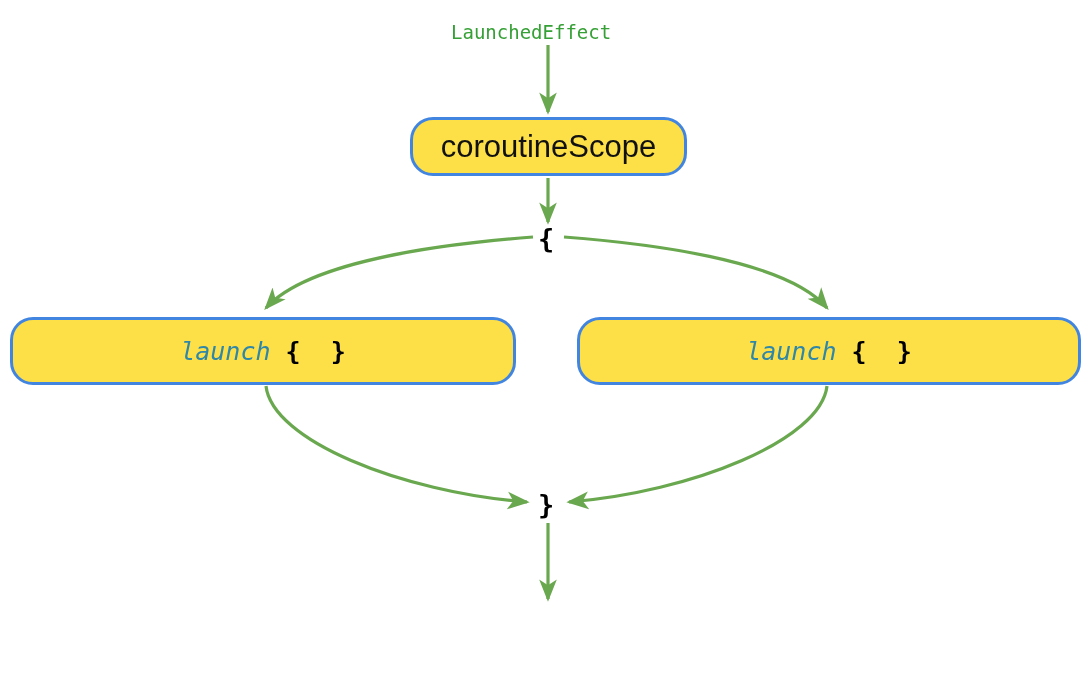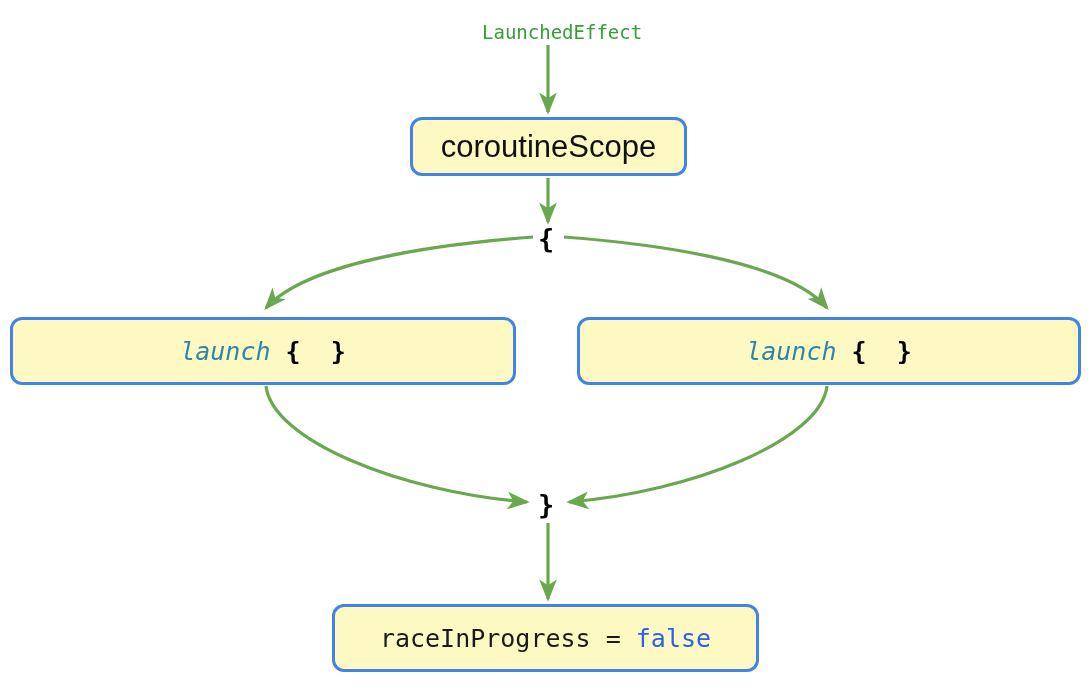--- a/index.html
+++ b/index.html
@@ -19,22 +19,22 @@
     position: absolute;
     left: 0;
     top: 0;
     width: 1091px;
     height: 692px;
   }
   .node {
     position: absolute;
     box-sizing: border-box;
     border: 3px solid #4285e0;
-    border-radius: 12px;
-    background: #fef9c3;
+    border-radius: 23px;
+    background: #fde047;
     display: flex;
     align-items: center;
     justify-content: center;
     white-space: pre;
   }
   .node-sans {
     font-family: "Liberation Sans", sans-serif;
     font-size: 31px;
     color: #111111;
     letter-spacing: 0px;
@@ -52,21 +52,20 @@
     color: #000000;
     font-weight: bold;
   }
   .lit {
     color: #2a61e8;
   }
   .label-free {
     position: absolute;
     white-space: pre;
     font-family: "DejaVu Sans Mono", "Liberation Mono", monospace;
-    margin-left: 31px;
   }
   #label-launchedeffect {
     left: 451px;
     top: 21px;
     font-size: 19px;
     color: #35a035;
   }
   .brace-glyph {
     position: absolute;
     font-family: "DejaVu Sans Mono", "Liberation Mono", monospace;
@@ -125,17 +124,14 @@
   </div>
 
   <div class="node node-mono" style="left:10px; top:317px; width:506px; height:68px;">
     <span class="kw">launch</span><span> </span><span class="brace-bold">{</span><span> </span><span> </span><span class="brace-bold">}</span>
   </div>
 
   <div class="node node-mono" style="left:577px; top:317px; width:504px; height:68px;">
     <span class="kw">launch</span><span> </span><span class="brace-bold">{</span><span> </span><span> </span><span class="brace-bold">}</span>
   </div>
 
-  <div class="node node-mono" style="left:332px; top:604px; width:427px; height:68px;">
-    <span>raceInProgress</span><span> </span><span>=</span><span> </span><span class="lit">false</span>
-  </div>
 
 </div>
 
 </body></html>

